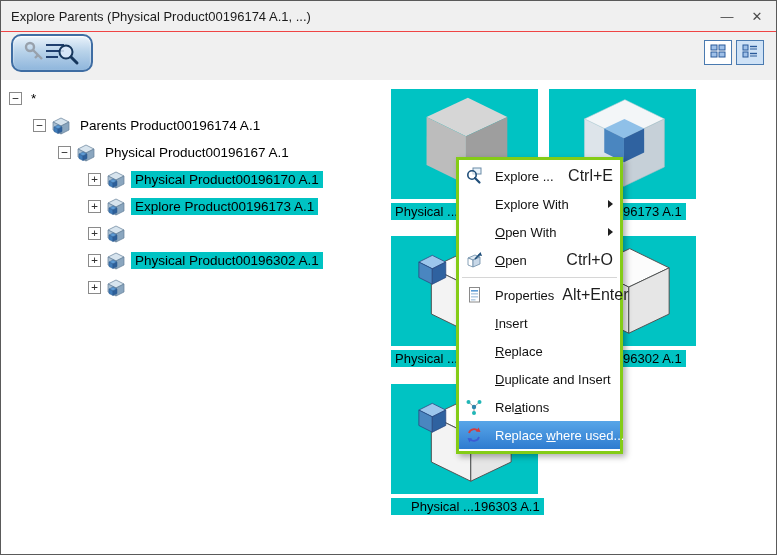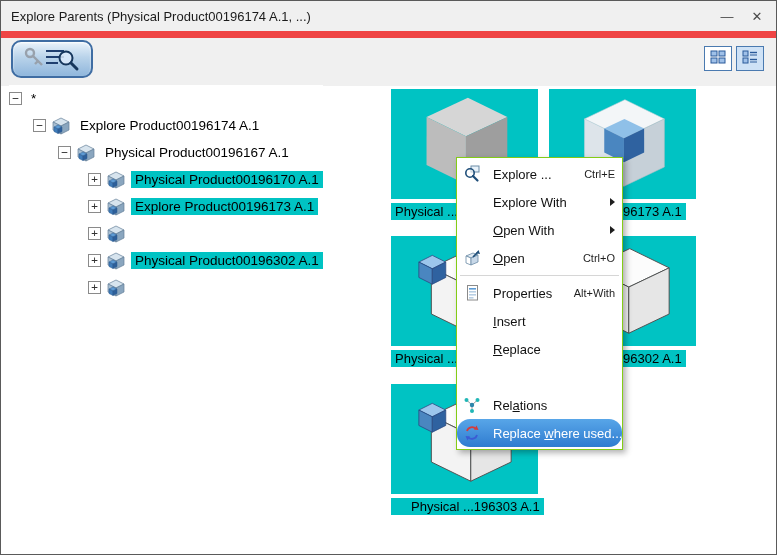--- a/index.html
+++ b/index.html
@@ -3,21 +3,21 @@
 <meta charset="utf-8">
 <style>
   html,body{margin:0;padding:0;}
   body{
     width:777px;height:555px;position:relative;overflow:hidden;
     background:#ffffff;border:1px solid #5a5a5a;box-sizing:border-box;
     font-family:"Liberation Sans",sans-serif;cursor:default;
     -webkit-user-select:none;user-select:none;
   }
   
-  .titlebar{height:30px;background:#f0f0f0;display:flex;align-items:center;padding:0 4px 0 10px;border-bottom:7px solid #ef4444;}
+  .titlebar{height:30px;background:#f0f0f0;display:flex;align-items:center;padding:0 4px 0 10px;border-bottom:1px solid #ef4444;}
   .titlebar .title{flex:1;font-size:13px;color:#1b1b1b;white-space:nowrap;overflow:hidden;}
   .win-btn{width:30px;height:24px;display:flex;align-items:center;justify-content:center;color:#4a4a4a;font-size:13px;}
   
   .toolbar{height:48px;background:#f0f0f0;position:relative;}
   .search-btn{
     position:absolute;left:10px;top:2px;width:82px;height:38px;border-radius:10px;
     border:2px solid #3f6da3;background:linear-gradient(180deg,#eaf3fb 0%,#b9d3ea 45%,#8fb6dc 100%);
     display:flex;align-items:center;justify-content:center;padding:0;box-shadow:inset 0 1px 2px #ffffff;
   }
   .view-btns{position:absolute;right:12px;top:8px;display:flex;gap:4px;}
@@ -37,29 +37,29 @@
   }
   .tree-icon{width:20px;height:18px;margin-right:5px;flex:none;display:flex;}
   .tree-label{padding:1px 4px;color:#000;}
   .tree-label.selected{background:#00c3c3;text-align:right;}
   
   .thumb{position:absolute;width:147px;height:110px;background:#00c3c3;display:flex;align-items:center;justify-content:center;}
   .thumb-label{position:absolute;background:#00c3c3;font-size:13px;padding:1px 4px;white-space:nowrap;color:#000;}
   
   .context-menu{
     position:absolute;left:455px;top:156px;width:167px;z-index:10;
-    background:#ffffff;border:1px solid #84cc16;box-shadow:3px 3px 6px rgba(0,0,0,.3);
+    background:#ffffff;border:3px solid #84cc16;box-shadow:3px 3px 6px rgba(0,0,0,.3);
     padding:2px 0;box-sizing:border-box;
   }
   .menu-item{display:flex;align-items:center;height:28px;padding:0 7px 0 6px;font-size:13px;color:#111;}
   .menu-icon{width:26px;height:18px;margin-right:4px;flex:none;display:flex;align-items:center;}
   .menu-label{flex:1;white-space:nowrap;}
-  .menu-shortcut{margin-left:8px;font-size:11px;color:#1e1e1e;white-space:nowrap;}
+  .menu-shortcut{margin-left:8px;font-size:16px;color:#1e1e1e;white-space:nowrap;}
   .menu-item.disabled .menu-label,.menu-item.disabled .menu-shortcut{color:#a8a8a8;}
-  .menu-item.selected{background:linear-gradient(180deg,#58a6e8,#2f7cd0);color:#fff;border-radius:13px;}
+  .menu-item.selected{background:linear-gradient(180deg,#58a6e8,#2f7cd0);color:#fff;}
   .menu-item.selected .menu-label{color:#fff;}
   .menu-sep{border-top:1px solid #d6d6d6;margin:3px 3px;}
   .submenu-arrow{width:0;height:0;border-left:5px solid #1e1e1e;border-top:4px solid transparent;border-bottom:4px solid transparent;margin-left:8px;flex:none;}
   u{text-decoration:underline;}
 </style>
 </head>
 <body>
 
 <div class="titlebar">
   <span class="title">Explore Parents (Physical Product00196174 A.1, ...)</span>
@@ -112,21 +112,21 @@
       <span class="tree-icon">
         <svg width="20" height="18" viewBox="0 0 20 18">
  <polygon points="10,1 18,5 10,9 2,5" fill="#d7e4ee" stroke="#64809a" stroke-width="0.7"></polygon>
  <polygon points="2,5 10,9 10,17 2,13" fill="#a9bfd2" stroke="#64809a" stroke-width="0.7"></polygon>
  <polygon points="10,9 18,5 18,13 10,17" fill="#8aa6bf" stroke="#64809a" stroke-width="0.7"></polygon>
  <polygon points="3,10 7,8 11,10 7,12" fill="#5e9bd4" stroke="#2d5a8e" stroke-width="0.5"></polygon>
  <polygon points="3,10 7,12 7,16.5 3,14.5" fill="#3f7cba" stroke="#2d5a8e" stroke-width="0.5"></polygon>
  <polygon points="7,12 11,10 11,14.5 7,16.5" fill="#2d5f9a" stroke="#2d5a8e" stroke-width="0.5"></polygon>
 </svg>
       </span>
-      <span class="tree-label">Explore Product00196174 A.1</span>
+      <span class="tree-label">Parents Product00196174 A.1</span>
     </div>
     <div class="tree-row lvl2">
       <span class="expander">−</span>
       <span class="tree-icon">
         <svg width="20" height="18" viewBox="0 0 20 18">
  <polygon points="10,1 18,5 10,9 2,5" fill="#d7e4ee" stroke="#64809a" stroke-width="0.7"></polygon>
  <polygon points="2,5 10,9 10,17 2,13" fill="#a9bfd2" stroke="#64809a" stroke-width="0.7"></polygon>
  <polygon points="10,9 18,5 18,13 10,17" fill="#8aa6bf" stroke="#64809a" stroke-width="0.7"></polygon>
  <polygon points="3,10 7,8 11,10 7,12" fill="#5e9bd4" stroke="#2d5a8e" stroke-width="0.5"></polygon>
  <polygon points="3,10 7,12 7,16.5 3,14.5" fill="#3f7cba" stroke="#2d5a8e" stroke-width="0.5"></polygon>
@@ -310,32 +310,33 @@
       <span class="menu-icon">
         <svg width="18" height="18" viewBox="0 0 18 18">
    <rect x="4.5" y="1.5" width="10" height="14.5" fill="#ffffff" stroke="#8a8a8a"></rect>
    <rect x="6" y="4" width="7" height="1.6" fill="#5b9bd5"></rect>
    <rect x="6" y="7" width="7" height="1.6" fill="#b8cfe4"></rect>
    <rect x="6" y="10" width="7" height="1.6" fill="#b8cfe4"></rect>
    <rect x="6" y="13" width="4.5" height="1.6" fill="#b8cfe4"></rect>
  </svg>
       </span>
       <span class="menu-label">Properties</span>
-      <span class="menu-shortcut">Alt+With</span>
+      <span class="menu-shortcut">Alt+Enter</span>
     </div>
     <div class="menu-item">
       <span class="menu-icon"></span>
       <span class="menu-label"><u>I</u>nsert</span>
     </div>
     <div class="menu-item">
       <span class="menu-icon"></span>
       <span class="menu-label"><u>R</u>eplace</span>
     </div>
     <div class="menu-item">
       <span class="menu-icon"></span>
+      <span class="menu-label"><u>D</u>uplicate and Insert</span>
     </div>
     <div class="menu-item">
       <span class="menu-icon">
         <svg width="18" height="18" viewBox="0 0 18 18">
    <line x1="9" y1="9" x2="3.5" y2="4" stroke="#9a9a9a"></line>
    <line x1="9" y1="9" x2="14.5" y2="4" stroke="#9a9a9a"></line>
    <line x1="9" y1="9" x2="9" y2="15" stroke="#9a9a9a"></line>
    <circle cx="9" cy="9" r="2.2" fill="#2e86ab"></circle>
    <circle cx="3.5" cy="4" r="2" fill="#21b6b6"></circle>
    <circle cx="14.5" cy="4" r="2" fill="#21b6b6"></circle>

